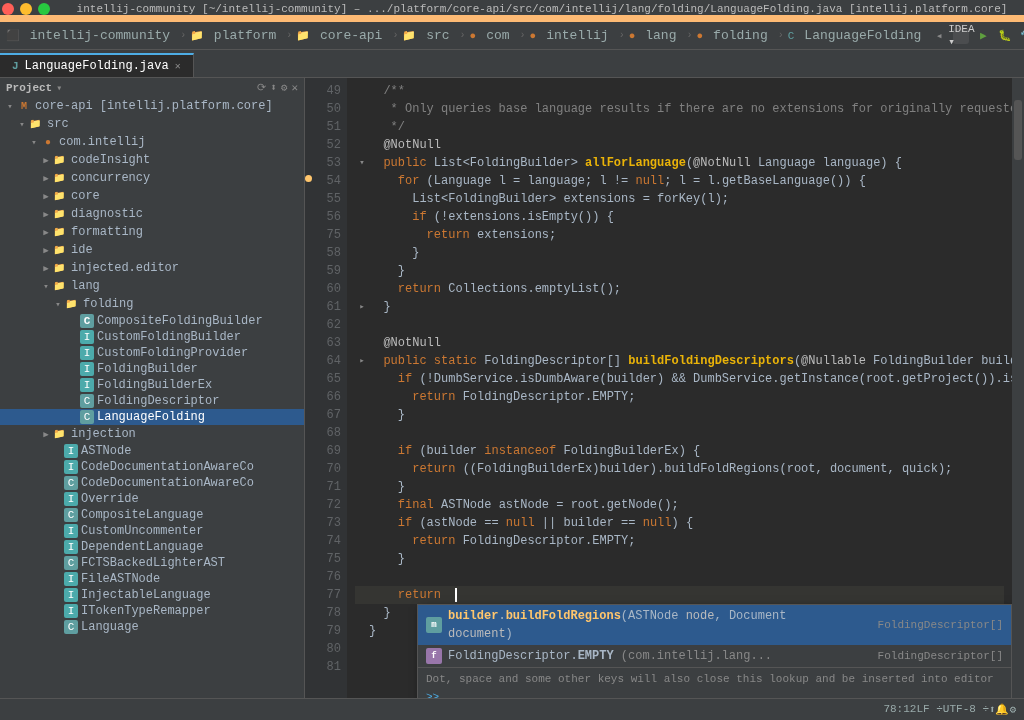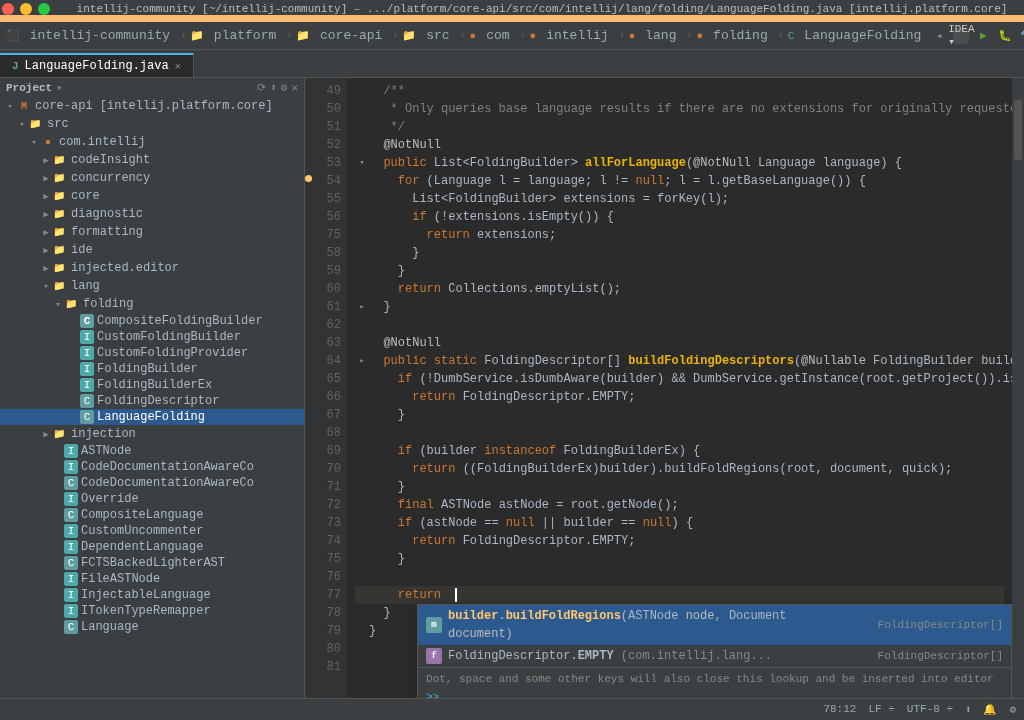--- a/index.html
+++ b/index.html
@@ -267,21 +267,21 @@
       height: 22px;
       background: #3c3f41;
       border-top: 1px solid #555;
       display: flex;
       align-items: center;
       padding: 0 8px;
       font-size: 11px;
       color: #9aa;
       gap: 12px;
     }
-    .status-right { margin-left: auto; display: flex; gap: 12px; }
+    .status-right { margin-left: auto; display: flex; }
 
     
     .gutter-dot {
       width: 8px;
       height: 8px;
       border-radius: 50%;
       background: #ffc66d;
       display: inline-block;
       margin-left: 2px;
     }

